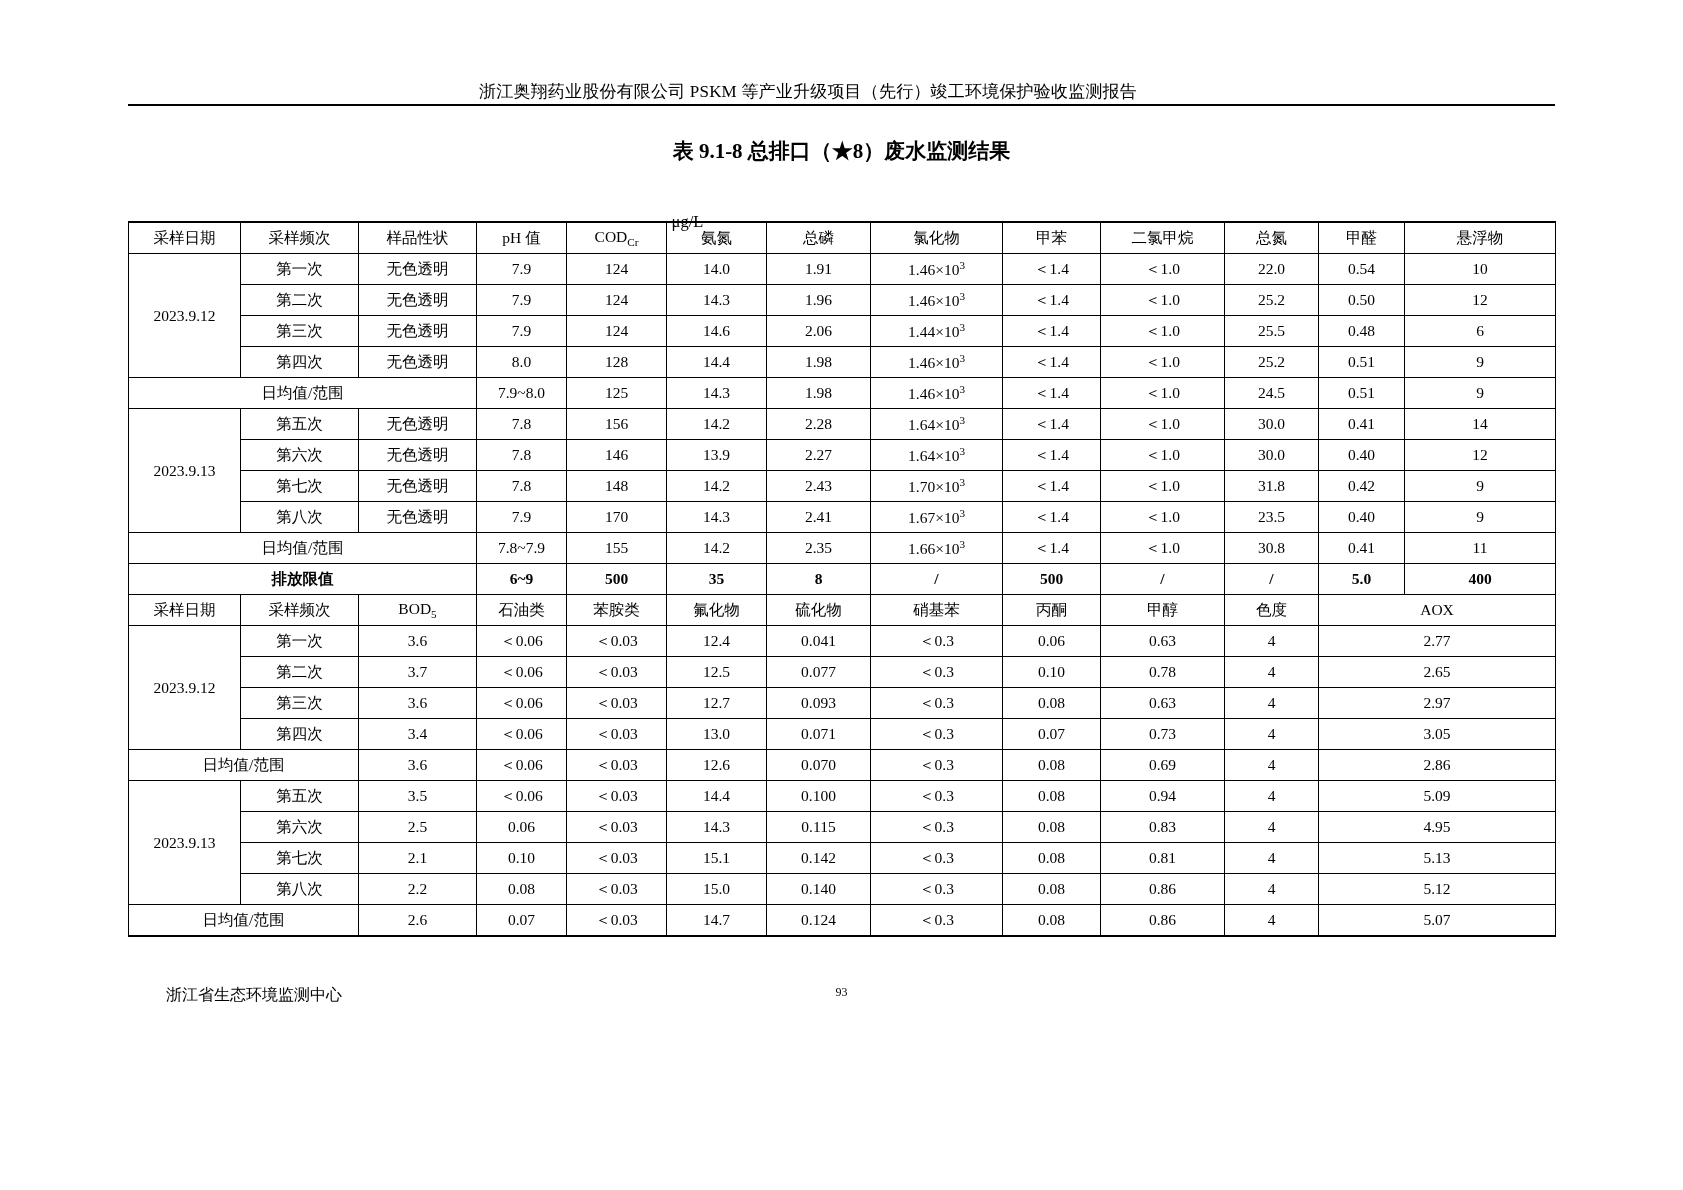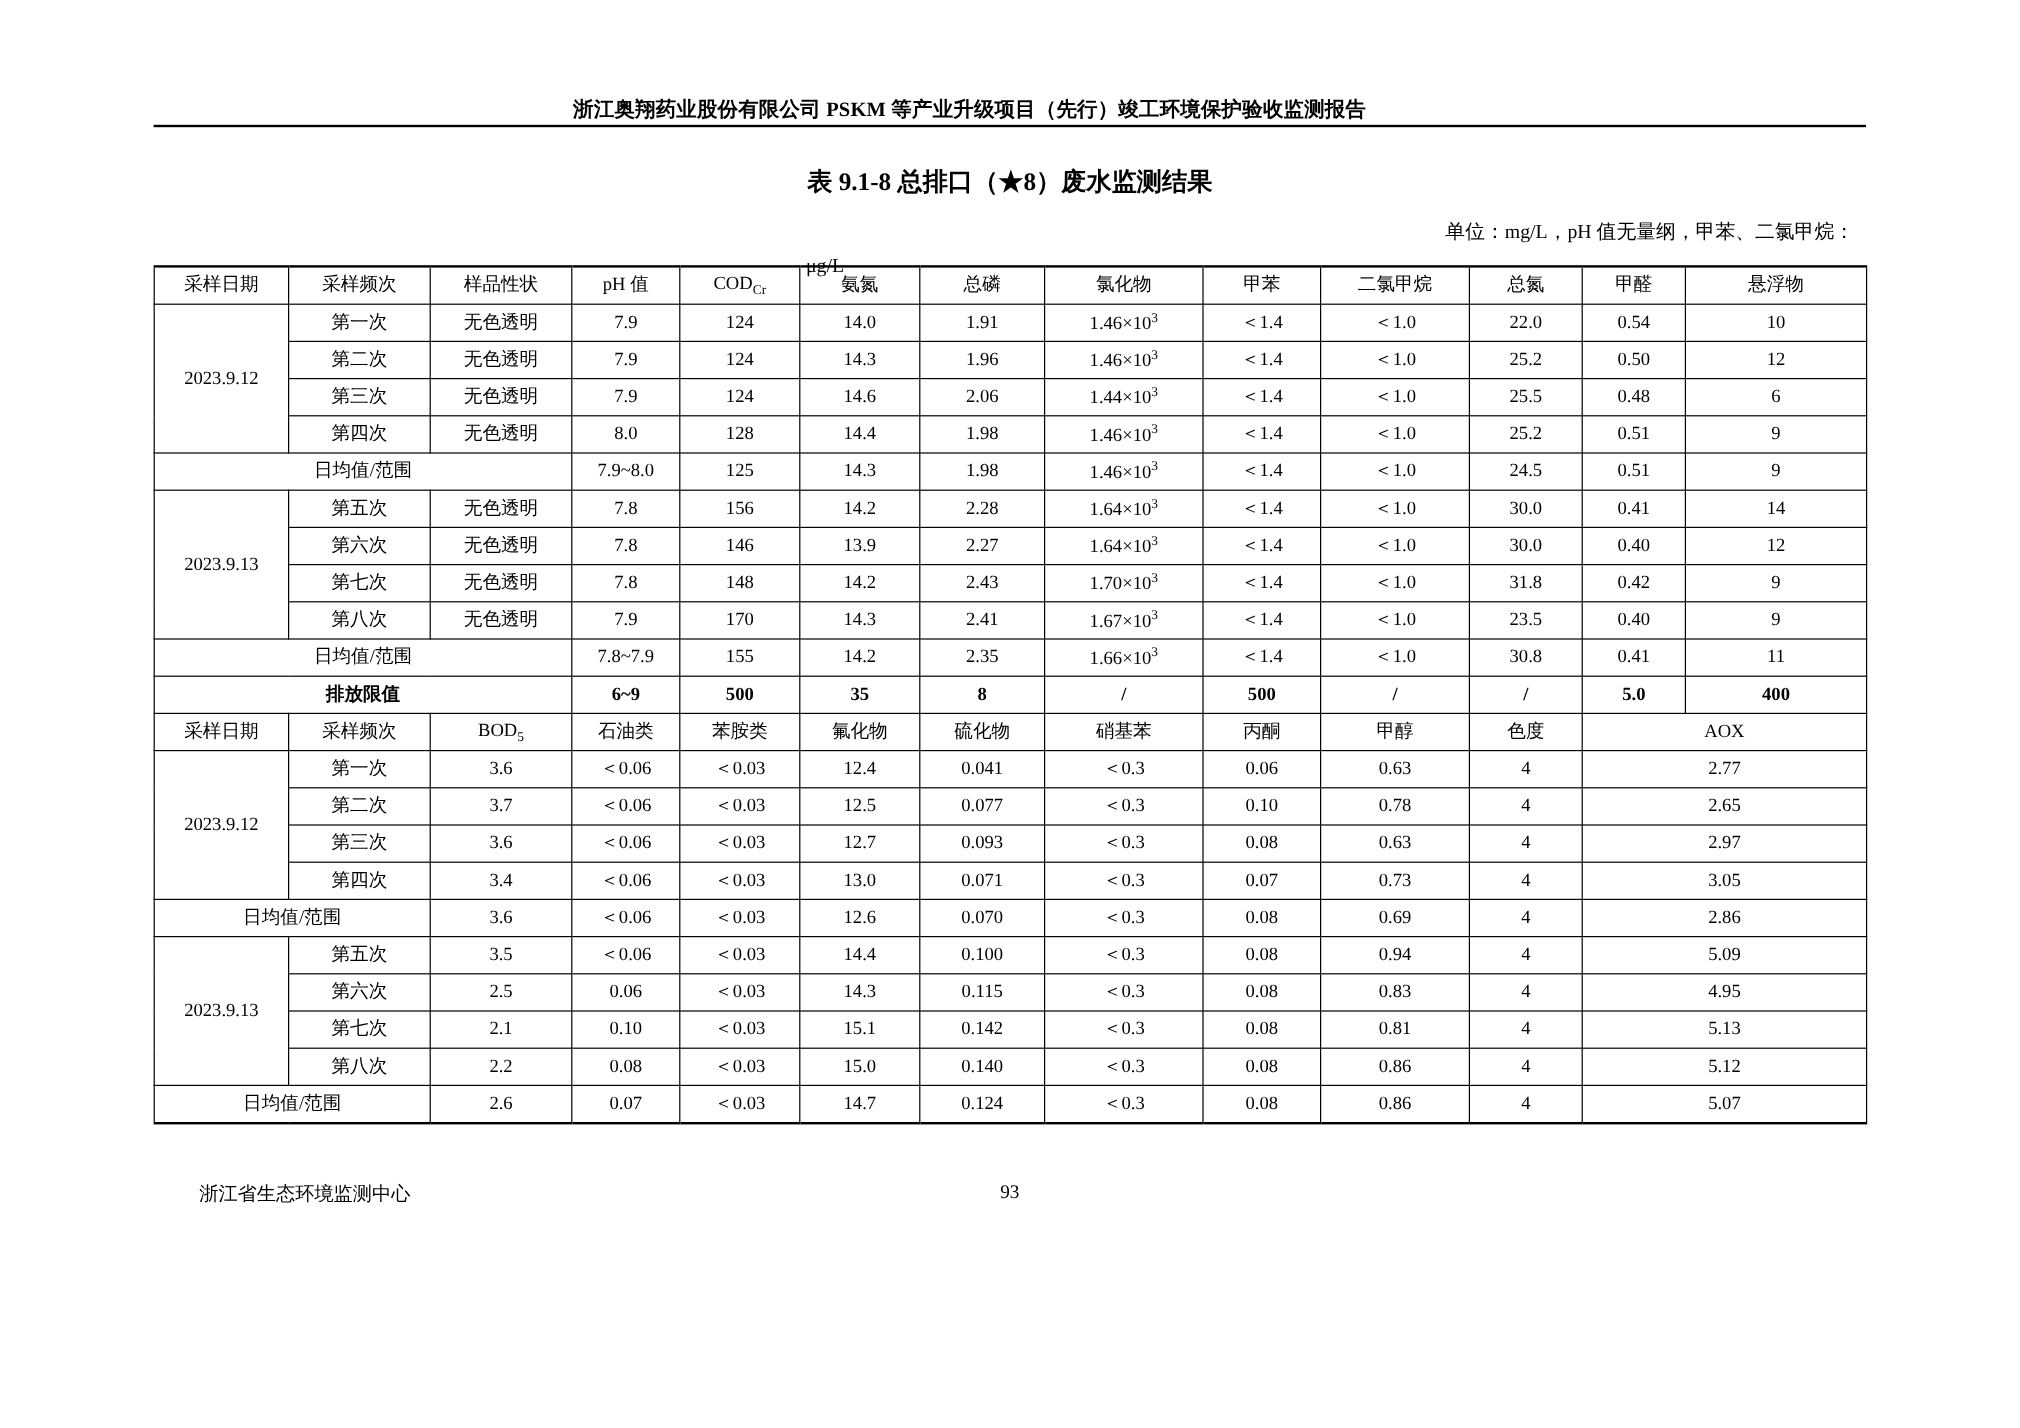--- a/index.html
+++ b/index.html
@@ -21,21 +21,21 @@
     width: 1683px;
     height: 1190px;
   }
   .header-text {
     position: absolute;
     left: 0;
     top: 80px;
     width: 1616px;
     text-align: center;
     font-size: 17px;
-    font-weight: bold;
+    font-weight: normal;
     letter-spacing: 0.2px;
   }
   .header-rule {
     position: absolute;
     left: 128px;
     top: 104px;
     width: 1427px;
     height: 0;
     border-top: 2px solid #000;
   }
@@ -101,34 +101,33 @@
     left: 166px;
     top: 985px;
     font-size: 16px;
   }
   .footer-page {
     position: absolute;
     left: 0;
     top: 985px;
     width: 1683px;
     text-align: center;
-    font-size: 16px;
+    font-size: 12px;
   }
 </style>
 </head>
 <body>
 
 <div class="page">
 
   <div class="header-text">浙江奥翔药业股份有限公司 PSKM 等产业升级项目（先行）竣工环境保护验收监测报告</div>
   <div class="header-rule"></div>
 
   <div class="table-title">表 9.1-8  总排口（★8）废水监测结果</div>
 
-  <div class="unit-line">单位：mg/L，pH 值无量纲，甲苯、二氯甲烷：</div>
   <div class="unit-line2">μg/L</div>
 
   <table class="grid t1" id="main-table">
     <colgroup>
       <col style="width:112px">
       <col style="width:118px">
       <col style="width:118px">
       <col style="width:90px">
       <col style="width:100px">
       <col style="width:100px">

